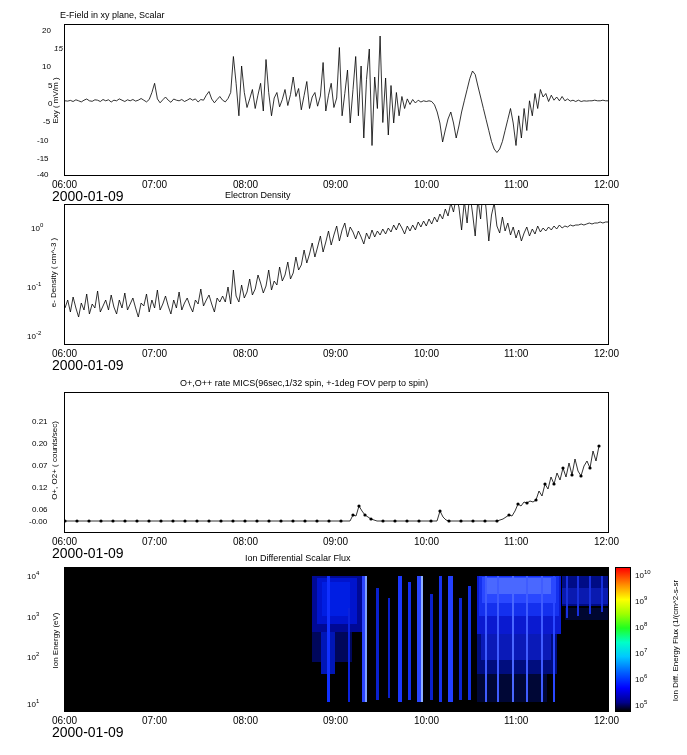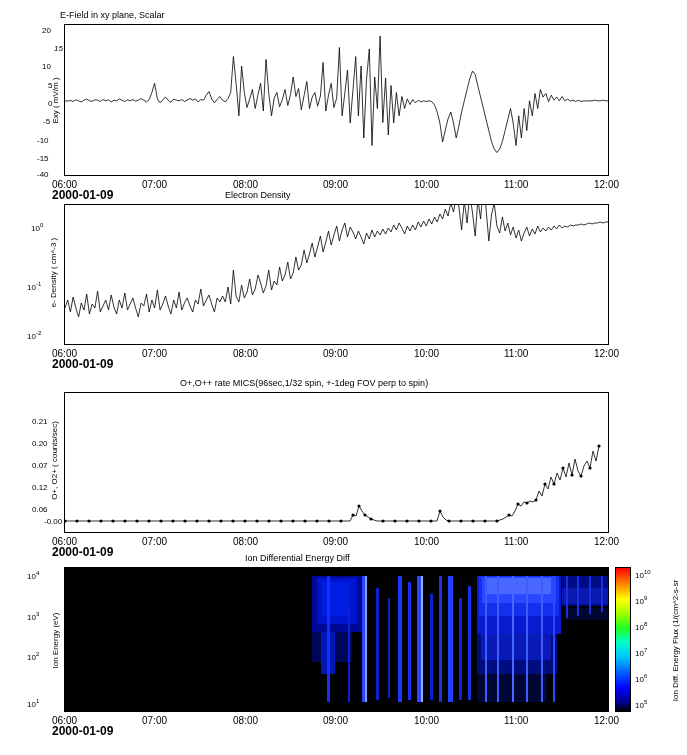--- a/index.html
+++ b/index.html
@@ -3,21 +3,21 @@
 <meta charset="utf-8">
 <style>
   html,body{margin:0;padding:0;background:#ffffff;}
   body{width:687px;height:755px;font-family:"Liberation Sans",sans-serif;position:relative;overflow:hidden;}
   .panel{position:absolute;}
   .plotbox{position:absolute;border:1px solid #000;background:#fff;box-sizing:border-box;}
   .title{position:absolute;font-size:9px;color:#000;white-space:nowrap;}
   .ylab{position:absolute;font-size:8px;color:#000;transform-origin:50% 50%;white-space:nowrap;}
   .tick{position:absolute;font-size:8px;color:#000;white-space:nowrap;}
   .xtick{position:absolute;font-size:10px;color:#000;white-space:nowrap;}
-  .datestamp{position:absolute;font-size:12px;color:#000;white-space:nowrap;font-weight:bold;}
+  .datestamp{position:absolute;font-size:14px;color:#000;white-space:nowrap;}
   svg{display:block;}
   .cbarlabel{position:absolute;font-size:8px;white-space:nowrap;}
   .cbtitle{position:absolute;font-size:8px;white-space:nowrap;}
 </style>
 </head>
 <body>
 
 <div class="panel">
   <div class="title" style="left:60px;top:10px;width:748px;text-align:left;">E-Field in xy plane, Scalar</div>
   <div class="plotbox" style="left:64px;top:24px;width:545px;height:152px;">
@@ -124,33 +124,33 @@
           <circle cx="534" cy="53" r="1.6"></circle>
       </g>
     </svg>
   </div>
   <div class="ylab" style="left:-26px;top:456px;width:160px;text-align:center;transform:rotate(-90deg);">O+, O2+ ( counts/sec)</div>
   <div class="tick" style="left:32px;top:417px;">0.21</div>
   <div class="tick" style="left:32px;top:439px;">0.20</div>
   <div class="tick" style="left:32px;top:461px;">0.07</div>
   <div class="tick" style="left:32px;top:483px;">0.12</div>
   <div class="tick" style="left:32px;top:505px;">0.06</div>
-  <div class="tick" style="left:44px;top:517px;">-0.00</div>
+  <div class="tick" style="left:29px;top:517px;">-0.00</div>
   <div class="xtick" style="left:52px;top:536px;">06:00</div>
   <div class="xtick" style="left:142px;top:536px;">07:00</div>
   <div class="xtick" style="left:233px;top:536px;">08:00</div>
   <div class="xtick" style="left:323px;top:536px;">09:00</div>
   <div class="xtick" style="left:414px;top:536px;">10:00</div>
   <div class="xtick" style="left:504px;top:536px;">11:00</div>
   <div class="xtick" style="left:594px;top:536px;">12:00</div>
   <div class="datestamp" style="left:52px;top:545px;">2000-01-09</div>
 </div>
 
 <div class="panel">
-  <div class="title" style="left:245px;top:553px;">Ion Differential Energy Diff</div>
+  <div class="title" style="left:245px;top:553px;">Ion Differential Scalar Flux</div>
   <div class="plotbox" style="left:64px;top:567px;width:545px;height:145px;background:#000;">
     <svg width="543" height="143" viewBox="0 0 543 143" preserveAspectRatio="none">
       <rect x="0" y="0" width="543" height="143" fill="#000"></rect>
 
       <g opacity="0.95">
         <rect x="247" y="8" width="50" height="56" fill="#000a9e"></rect>
         <rect x="252" y="10" width="40" height="46" fill="#0016d8"></rect>
         <rect x="257" y="14" width="28" height="34" fill="#0020f0"></rect>
         <rect x="247" y="64" width="40" height="30" fill="#000860"></rect>
         <rect x="256" y="64" width="14" height="42" fill="#0018c0"></rect>

